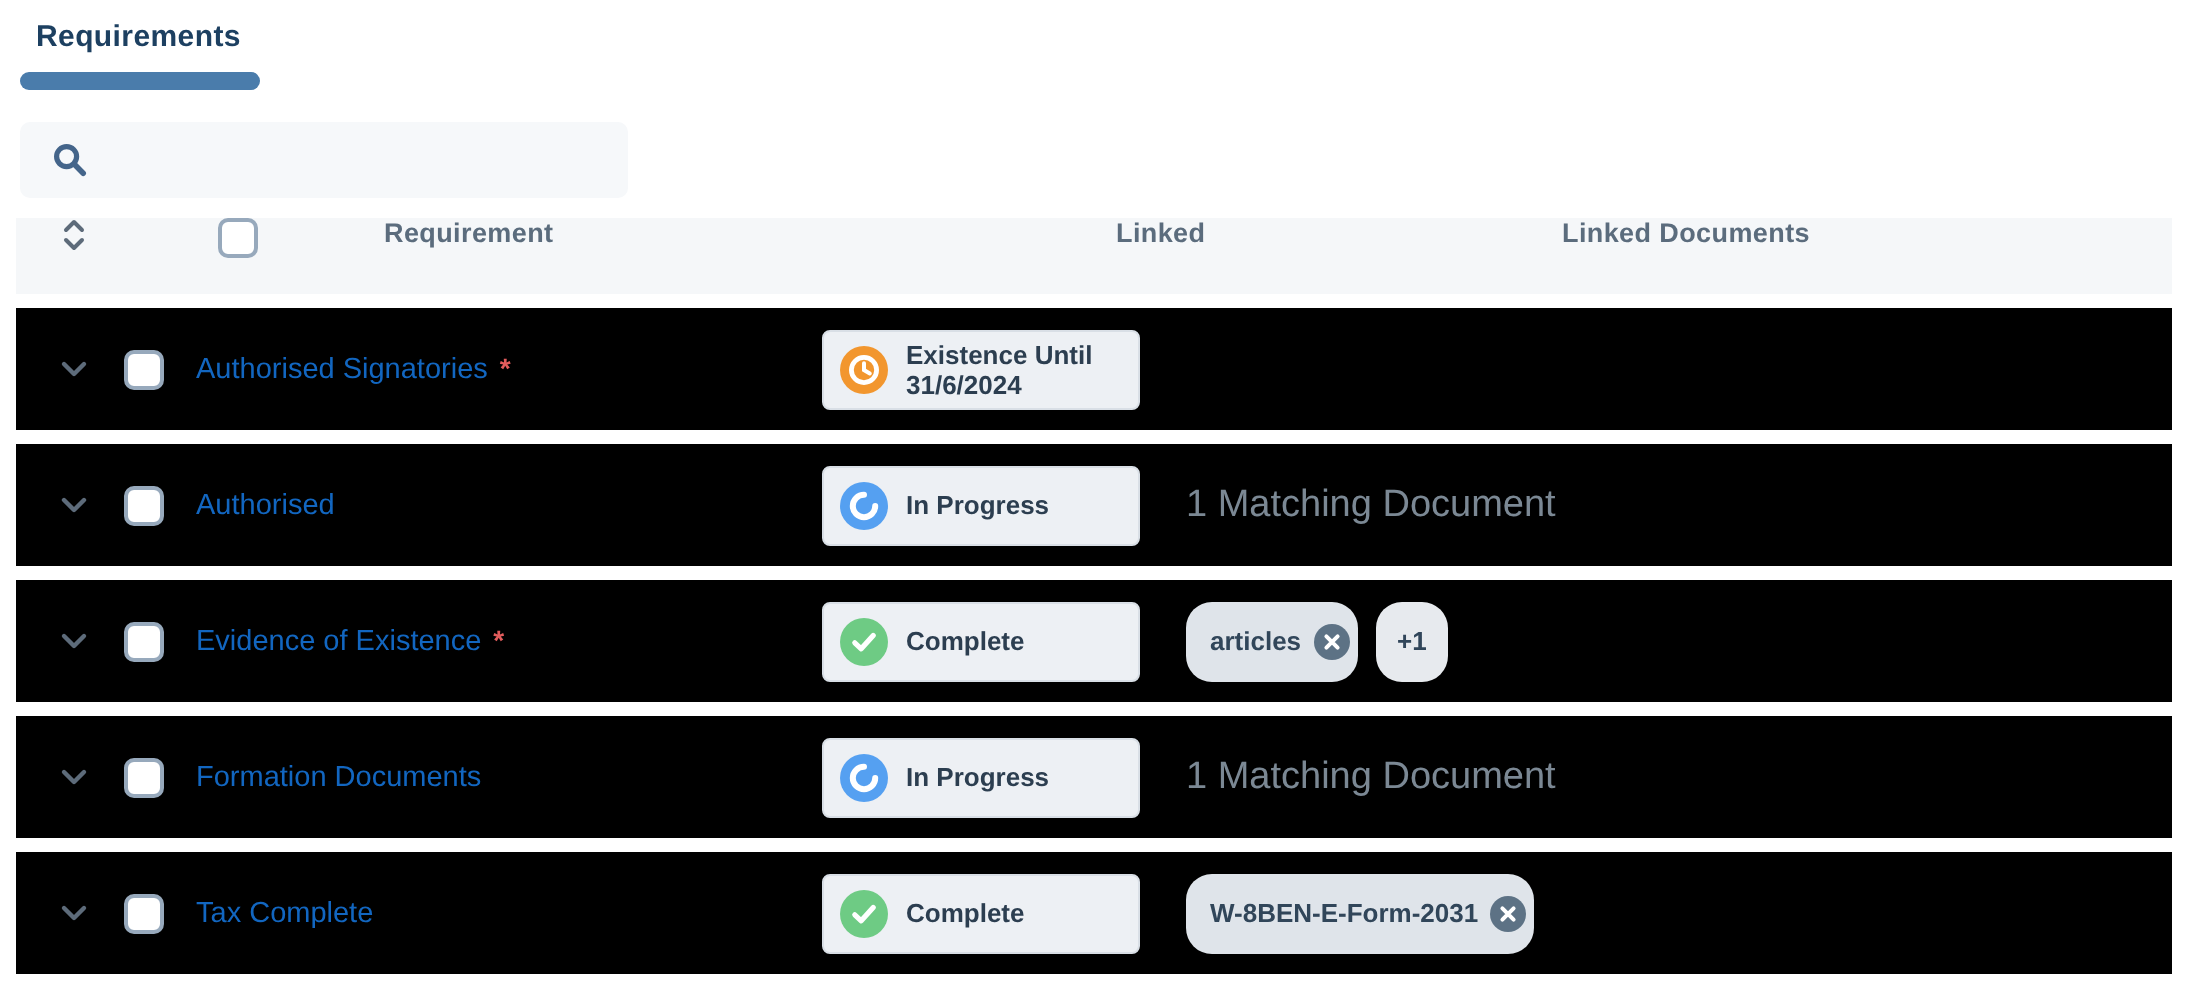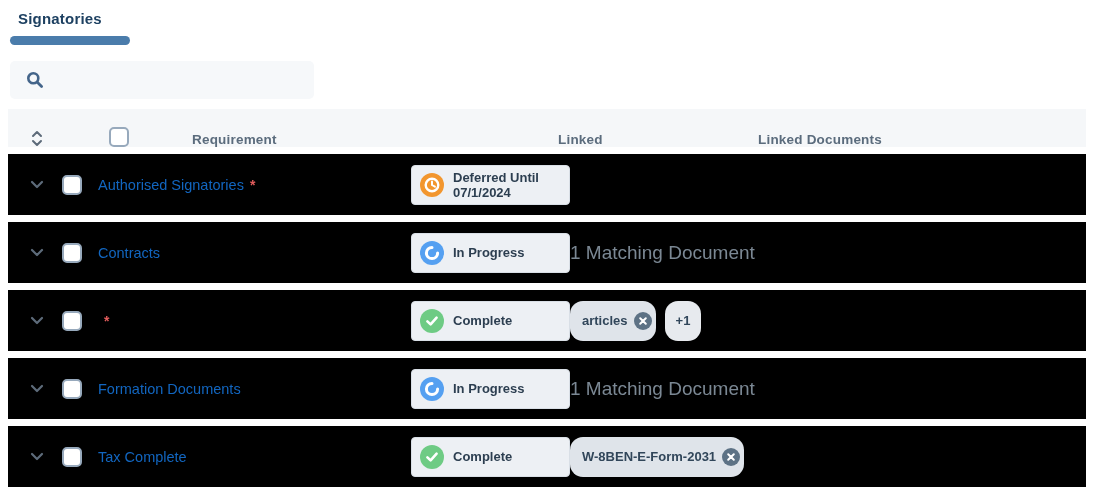--- a/index.html
+++ b/index.html
@@ -11,28 +11,28 @@
   .tab-wrap { padding:10px 0 0 18px; }
   .tab-label { font-size:15px; font-weight:700; color:#1d4061; letter-spacing:.2px; }
   .tab-underline { width:120px; height:9px; background:#4a7cab; border-radius:5px; margin:8px 0 0 -8px; }
 
   
   .search-box { margin:16px 0 0 10px; width:304px; height:38px; background:#f6f8fa; border-radius:5px; display:flex; align-items:center; padding-left:16px; }
   .search-input { border:none; outline:none; background:transparent; margin-left:10px; flex:1; font-size:14px; color:#2c3e50; font-family:"Liberation Sans", sans-serif; }
 
   
   .table { margin:10px 0 0 8px; width:1078px; }
-  .thead { display:flex; align-items:flex-end; height:38px; background:#f5f7f9; margin-bottom:7px;gap:47px; }
+  .thead { display:flex; align-items:flex-start; height:38px; background:#f5f7f9; margin-bottom:7px;gap:47px; }
   .trow  { display:flex; align-items:center; height:61px; background:#000000; margin-bottom:7px; }
 
   .col-caret { width:14px; margin-left:22px; display:flex; align-items:center; justify-content:center; cursor:pointer; }
   .checkbox  { width:20px; height:20px; margin-left:18px; border:2px solid #97a9bc; border-radius:5px; background:#fff; flex:none; cursor:pointer; }
   .col-name  { margin-left:16px; width:313px; display:flex; align-items:baseline; }
   .col-status{ width:159px; flex:none; }
-  .col-linked{ flex:1; display:flex; align-items:center; gap:9px; }
+  .col-linked{ margin-left:23px; flex:1; display:flex; align-items:center; gap:9px; }
 
   .th { font-size:13.5px; font-weight:700; color:#5b6c7d; letter-spacing:.2px; }
   .th.col-status { padding-left:6px; }
 
   .req-link { font-size:14.5px; color:#1266c0; text-decoration:none; cursor:pointer; }
   .req-required { color:#e25c5c; font-size:14px; margin-left:6px; font-weight:700; }
 
   .badge { width:159px; height:40px; background:#edf0f4; border:1px solid #d9dfe6; border-radius:4px; display:flex; align-items:center; padding-left:8px; gap:9px; cursor:pointer; }
   .badge-label { font-size:13px; font-weight:700; color:#2c3e50; }
   .badge-two { display:flex; flex-direction:column; line-height:15px; }
@@ -46,21 +46,21 @@
   .chip.no-close { padding:0 11px; background:#e7eaee; }
   .chip-close { width:18px; height:18px; display:flex; cursor:pointer; }
 </style>
 </head>
 <body>
 
 <div class="page">
 
   <div class="tab-wrap">
     <div>
-      <span class="tab-label">Signatories</span>
+      <span class="tab-label">Requirements</span>
       <div class="tab-underline"></div>
     </div>
   </div>
 
   <div class="search-box">
     <span style="display:flex;">
       <svg width="18" height="18" viewBox="0 0 18 18">
           <circle cx="7.3" cy="7.3" r="5" fill="none" stroke="#44658a" stroke-width="2.6"></circle>
           <line x1="11.3" y1="11.3" x2="15.6" y2="15.6" stroke="#44658a" stroke-width="2.8" stroke-linecap="round"></line>
         </svg>
@@ -97,37 +97,37 @@
       <span class="col-status">
         <div class="badge">
           <span class="badge-icon">
             <svg width="24" height="24" viewBox="0 0 24 24">
                 <circle cx="12" cy="12" r="12" fill="#f2962e"></circle>
                 <circle cx="12" cy="12" r="6.3" fill="none" stroke="#ffffff" stroke-width="2.4"></circle>
                 <path d="M12 8.6 V12 L14.9 13.7" stroke="#ffffff" stroke-width="2" fill="none" stroke-linecap="round"></path>
               </svg>
           </span>
           <span class="badge-two">
-            <span>Deferred Until</span>
-            <span>07/1/2024</span>
+            <span>Existence Until</span>
+            <span>31/6/2024</span>
           </span>
         </div>
       </span>
       <span class="col-linked"></span>
     </div>
 
     <div class="trow">
       <span class="col-caret">
         <svg width="14" height="9" viewBox="0 0 14 9">
             <path d="M2 2 L7 7 L12 2" stroke="#5d6b7a" stroke-width="2.2" fill="none" stroke-linecap="round" stroke-linejoin="round"></path>
           </svg>
       </span>
       <span class="checkbox"></span>
       <span class="col-name">
-        <a class="req-link">Contracts</a>
+        <a class="req-link">Authorised</a>
       </span>
       <span class="col-status">
         <div class="badge">
           <span class="badge-icon">
             <svg width="24" height="24" viewBox="0 0 24 24">
                 <circle cx="12" cy="12" r="12" fill="#55a0f1"></circle>
                 <path d="M12 6.4 A5.6 5.6 0 1 0 17.6 12" stroke="#ffffff" stroke-width="3" fill="none" stroke-linecap="round"></path>
               </svg>
           </span>
           <span class="badge-label">In Progress</span>
@@ -139,20 +139,21 @@
     </div>
 
     <div class="trow">
       <span class="col-caret">
         <svg width="14" height="9" viewBox="0 0 14 9">
             <path d="M2 2 L7 7 L12 2" stroke="#5d6b7a" stroke-width="2.2" fill="none" stroke-linecap="round" stroke-linejoin="round"></path>
           </svg>
       </span>
       <span class="checkbox"></span>
       <span class="col-name">
+        <a class="req-link">Evidence of Existence</a>
         <span class="req-required">*</span>
       </span>
       <span class="col-status">
         <div class="badge">
           <span class="badge-icon">
             <svg width="24" height="24" viewBox="0 0 24 24">
                 <circle cx="12" cy="12" r="12" fill="#6ecb84"></circle>
                 <path d="M7.4 12.4 L10.6 15.4 L16.6 8.7" stroke="#ffffff" stroke-width="2.6" fill="none" stroke-linecap="round" stroke-linejoin="round"></path>
               </svg>
           </span>

